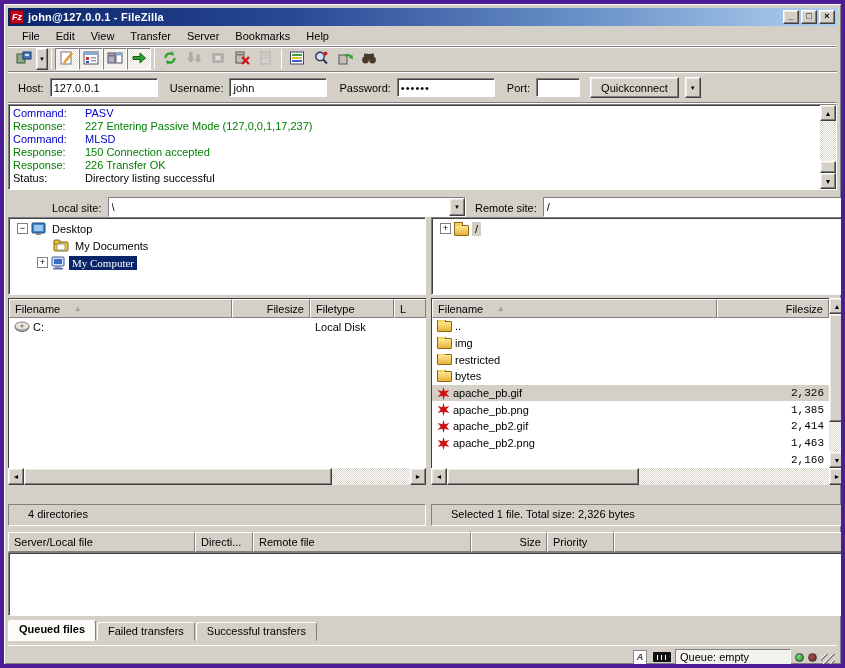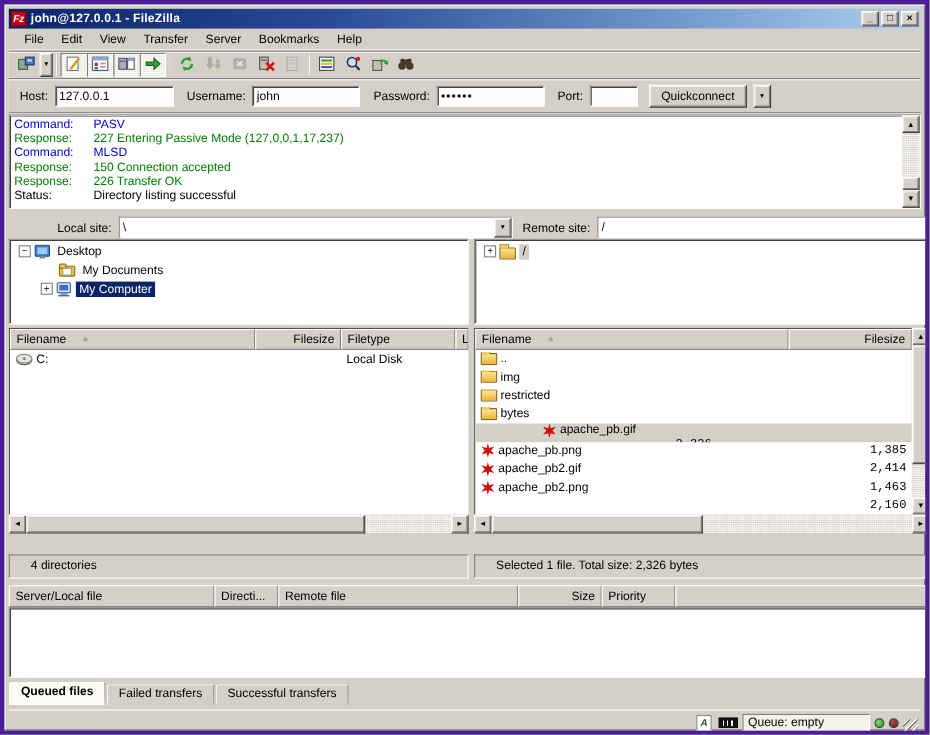--- a/index.html
+++ b/index.html
@@ -68,32 +68,32 @@
   .site-label{ padding:3px 6px 3px 4px; white-space:nowrap; }
   .site-combo{ flex:1; height:20px; display:flex; background:#fff; border:1px solid; border-color:#808080 #fff #fff #808080; box-shadow:inset 1px 1px 0 #404040; }
   .site-combo input{ flex:1; border:none; outline:none; font:11px "Liberation Sans",sans-serif; padding:1px 3px; background:#fff; }
   .combo-drop{ width:16px; font-size:6px; display:flex; align-items:center; justify-content:center; }
 
   .treepane{ top:213px; height:78px; background:#fff; border:1px solid; border-color:#808080 #fff #fff #808080; box-shadow:inset 1px 1px 0 #404040; overflow:hidden; padding-top:2px; }
   .tree-item{ height:17px; display:flex; align-items:center; }
   .expand-box{ width:11px; height:11px; background:#fff; border:1px solid #808080; font-size:9px; line-height:9px; text-align:center; flex:0 0 auto; }
   .tree-icon{ margin:0 3px; flex:0 0 auto; display:flex; }
   .tree-label{ padding:1px 3px; white-space:nowrap; }
-  .tree-label.sel-active{ background:#0a246a; color:#fff; }
+  .tree-label.sel-active{ background:#0a246a; color:#fff;font-family:Liberation Serif, serif; }
   .tree-label.sel-inactive{ background:#d4d0c8; }
 
   .listwrap{ top:294px; height:187px; display:flex; flex-direction:column; }
   .list-main{ flex:1; display:flex; overflow:hidden; }
   .list-content{ flex:1; display:flex; flex-direction:column; background:#fff; border-left:1px solid #404040; border-top:1px solid #404040; overflow:hidden; }
   .hdr-row{ display:flex; height:19px; flex:0 0 auto; background:#d4d0c8; }
   .hdr-cell{ display:flex; align-items:center; padding:0 5px; overflow:hidden; white-space:nowrap; }
   .hdr-cell.num{ justify-content:flex-end; }
   .sort-arrow{ font-size:7px; color:#a8a49c; margin-left:14px; text-shadow:0 0 1px #888; }
   .file-row{ display:flex; height:17px; align-items:center; }
-  .file-row.selected{ background:#d4d0c8;flex-direction:column; }
+  .file-row.selected{ background:#d4d0c8; }
   .cell{ padding:0 5px; white-space:nowrap; overflow:hidden; display:flex; align-items:center; gap:3px; }
   .cell.num{ justify-content:flex-end; display:block; text-align:right;font-family:Liberation Mono, monospace; }
   .pane-status{ top:500px; height:22px; padding:3px 19px; }
 
   
   .folder-ico{ position:relative; width:15px; height:11px; background:linear-gradient(#ffe791,#e8b33c); border:1px solid #8a6914; border-radius:1px; flex:0 0 auto; }
   .folder-ico::before{ content:""; position:absolute; left:-1px; top:-4px; width:7px; height:3px; background:#f3cf60; border:1px solid #8a6914; border-bottom:none; border-radius:1px 1px 0 0; }
 
   
   .queue-hdr{ position:absolute; left:4px; top:528px; width:837px; height:20px; display:flex; background:#e5e5e5; }
@@ -376,21 +376,21 @@
 
   <div class="left-col listwrap">
     <div class="list-main">
       <div class="list-content">
         <div class="hdr-row">
           <span class="colhdr hdr-cell" style="width:223px">
               <span>Filename</span>
               <span class="sort-arrow">▲</span>
             </span>
           <span class="colhdr hdr-cell num" style="width:78px">Filesize</span>
-          <span class="colhdr hdr-cell" style="width:104px">Filetype</span>
+          <span class="colhdr hdr-cell" style="width:84px">Filetype</span>
           <span class="colhdr hdr-cell" style="flex:1">L</span>
         </div>
         <div class="file-row">
           <span class="cell" style="width:223px">
               <span style="display:flex">
                 <svg width="16" height="12">
                   <ellipse cx="8" cy="6" rx="7" ry="4.5" fill="#c8c4bc" stroke="#666"></ellipse>
                   <ellipse cx="8" cy="5" rx="7" ry="4" fill="#e8e4dc" stroke="#888"></ellipse>
                   <circle cx="8" cy="5" r="1.4" fill="#888"></circle>
                 </svg>

